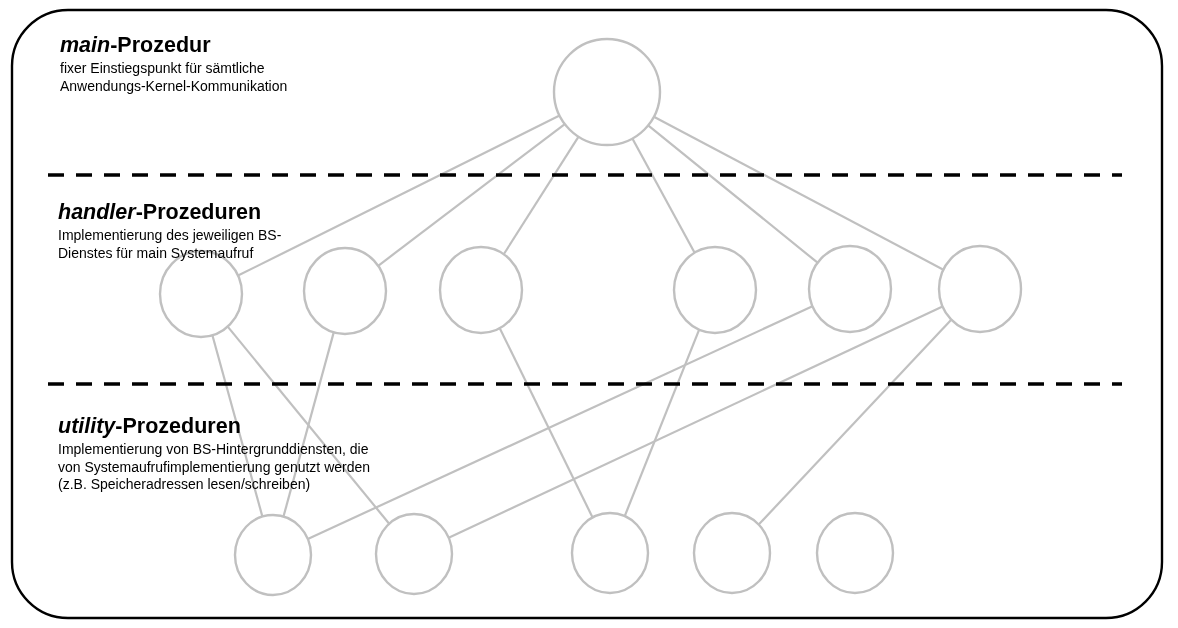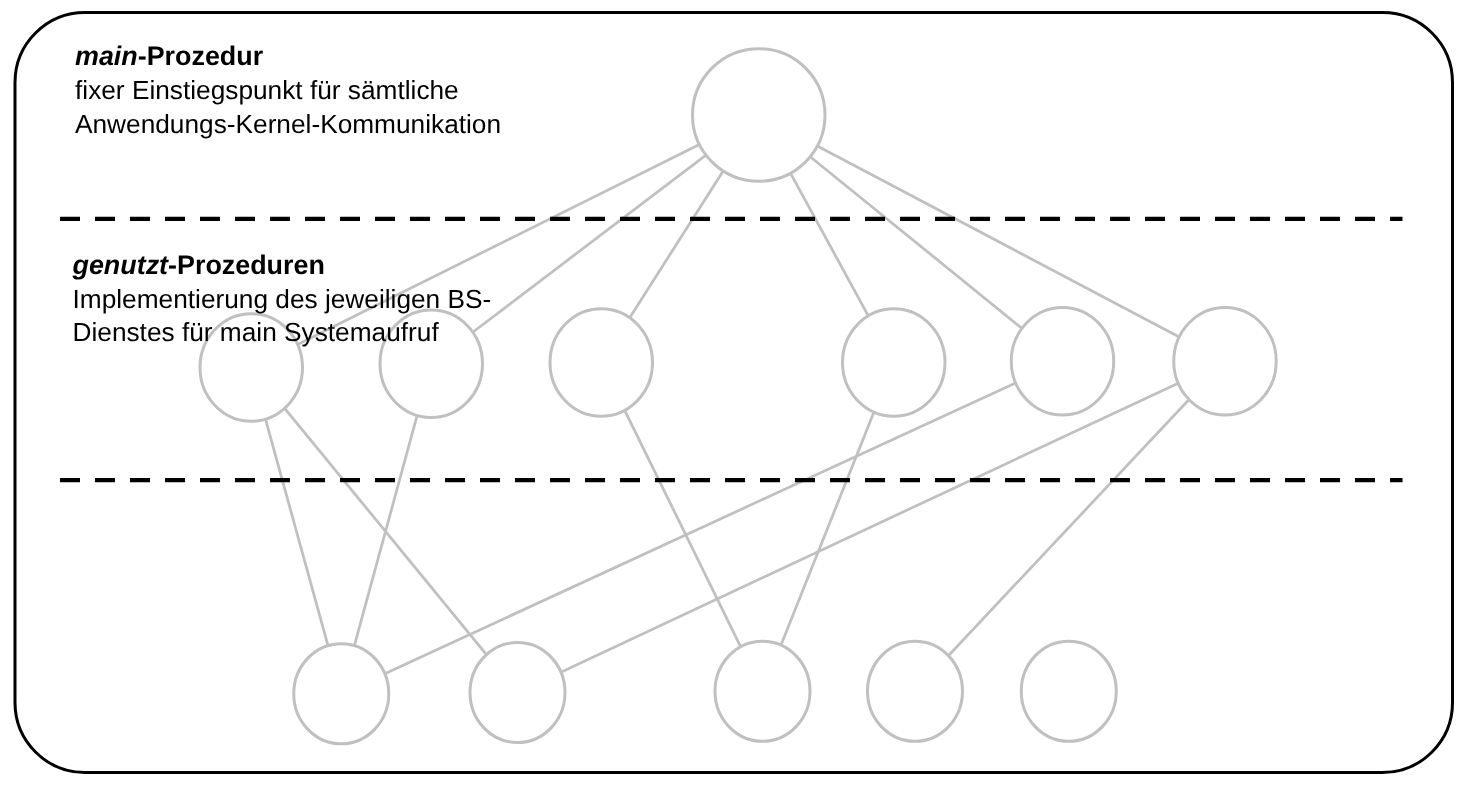--- a/index.html
+++ b/index.html
@@ -33,21 +33,21 @@
   .layer-heading {
     font-size: 21.5px;
     font-weight: bold;
     margin: 0 0 1px 0;
     white-space: nowrap;
   }
   .layer-heading .term {
     font-style: italic;
   }
   .layer-desc {
-    font-size: 21px;
+    font-size: 14px;
     font-weight: normal;
     margin: 0;
     white-space: pre-line;
   }
   #layer-main-text  { left: 60px; top: 32px; }
   #layer-handler-text { left: 58px; top: 199px; }
   #layer-utility-text { left: 58px; top: 413px; }
 </style>
 </head>
 <body>
@@ -97,20 +97,28 @@
   <div class="layer-text" id="layer-main-text">
     <div class="layer-heading">
       <span class="term">main</span><span>-Prozedur</span>
     </div>
     <div class="layer-desc">fixer Einstiegspunkt für sämtliche
 Anwendungs-Kernel-Kommunikation</div>
   </div>
 
   <div class="layer-text" id="layer-handler-text">
     <div class="layer-heading">
-      <span class="term">genutzt</span><span>-Prozeduren</span>
+      <span class="term">handler</span><span>-Prozeduren</span>
     </div>
     <div class="layer-desc">Implementierung des jeweiligen BS-
 Dienstes für main Systemaufruf</div>
   </div>
 
+  <div class="layer-text" id="layer-utility-text">
+    <div class="layer-heading">
+      <span class="term">utility</span><span>-Prozeduren</span>
+    </div>
+    <div class="layer-desc">Implementierung von BS-Hintergrunddiensten, die
+von Systemaufrufimplementierung genutzt werden
+(z.B. Speicheradressen lesen/schreiben)</div>
+  </div>
 
 </div>
 
 </body></html>

